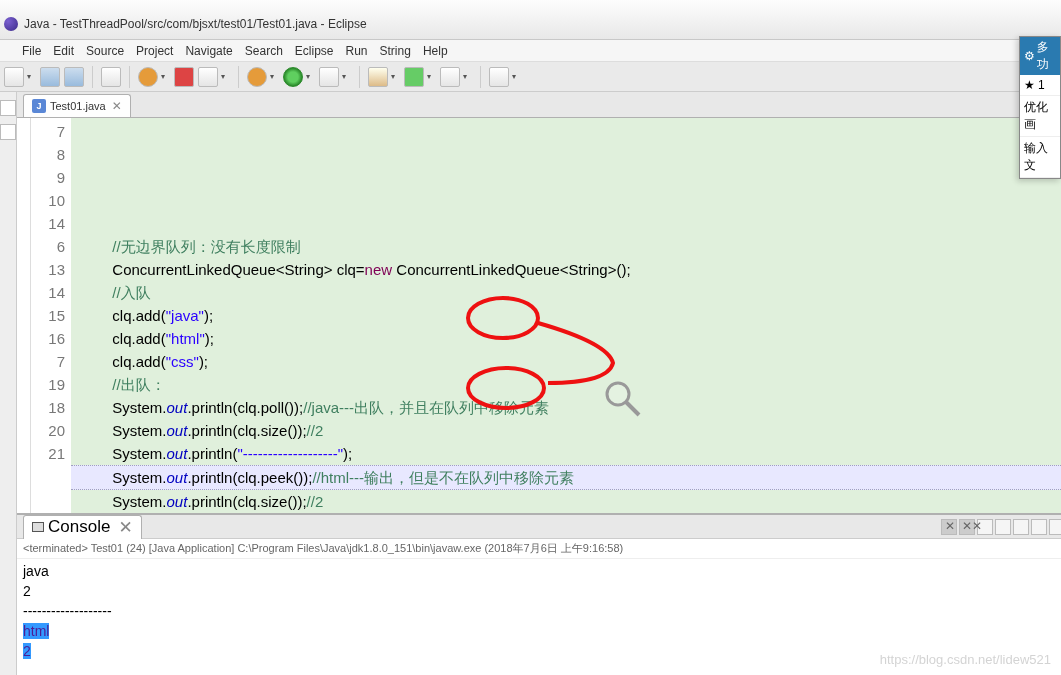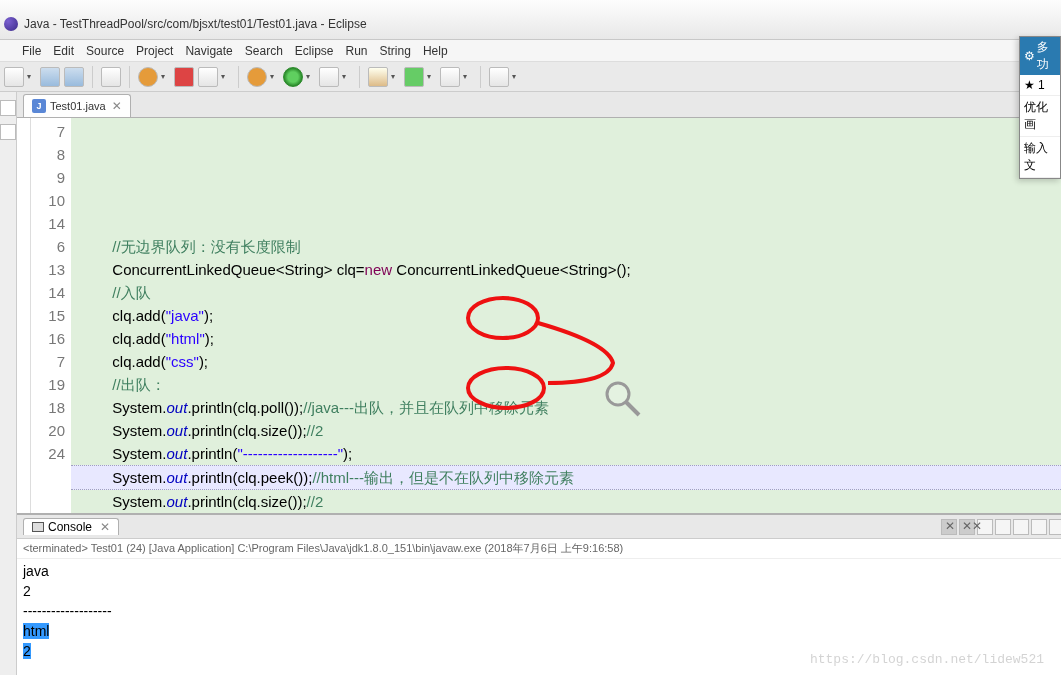--- a/index.html
+++ b/index.html
@@ -32,31 +32,31 @@
   .code .cm { color: #3f7f5f; }
   .code .kw { color: #7f0055; font-weight: normal; }
   .code .str { color: #2a00ff; }
   .code .it { color: #0000c0; font-style: italic; }
   .line-hl { display: inline-block; width: 1000px; background: #e8e8ff; border-top: 1px dotted #a0a0c0; border-bottom: 1px dotted #a0a0c0; margin-left: -8px; padding-left: 8px; }
   .annot { position: absolute; pointer-events: none; }
   .annot svg { overflow: visible; }
   .magnifier { position: absolute; left: 490px; top: 238px; width: 40px; height: 40px; pointer-events: none; }
   .console-wrap { height: 180px; border-top: 2px solid #b0b0b0; background: #fff; display: flex; flex-direction: column; }
   .console-tabs { height: 24px; display: flex; align-items: center; background: #e8e8e8; border-bottom: 1px solid #ccc; padding: 0 6px; }
-  .console-tabs .ctab { display: flex; align-items: center; gap: 4px; background: #fff; border: 1px solid #b0b0b0; border-bottom: none; padding: 1px 8px; border-radius: 3px 3px 0 0; font-size: 12px; }
+  .console-tabs .ctab { display: flex; align-items: center; gap: 4px; background: #fff; border: 1px solid #b0b0b0; border-bottom: none; padding: 1px 8px; border-radius: 3px 3px 0 0; font-size: 17px; }
   .console-tabs .ctab .con-icon { width: 12px; height: 10px; border: 1px solid #555; background: #ddd; }
   .console-tabs .spacer { flex: 1; }
   .console-tabs .cbtn { width: 16px; height: 16px; border: 1px solid #bbb; background: #f5f5f5; margin-left: 2px; }
   .console-header { padding: 2px 6px; color: #666; font-size: 11px; border-bottom: 1px solid #eee; }
   .console-out { flex: 1; padding: 2px 6px; font-family: "Consolas", monospace; font-size: 14px; line-height: 20px; white-space: pre; }
-  .console-out .sel { background: #3399ff; color: #000000; }
+  .console-out .sel { background: #3399ff; color: #4c1d95; }
   .floating-panel { position: absolute; right: 0; top: 36px; width: 42px; background: #fff; border: 1px solid #888; box-shadow: -2px 2px 6px rgba(0,0,0,0.2); font-size: 12px; }
   .floating-panel .fp-head { background: #2a7ab0; color: #fff; padding: 2px 4px; display: flex; align-items: center; gap: 2px; }
   .floating-panel .fp-item { padding: 3px 4px; border-bottom: 1px solid #eee; }
-  .watermark { position: absolute; right: 17px; bottom: 8px; color: rgba(128,128,128,0.35); font-size: 13px; font-family: Liberation Mono, monospace; pointer-events: none; }
+  .watermark { position: absolute; right: 10px; bottom: 8px; color: rgba(128,128,128,0.35); font-size: 13px; font-family: Liberation Sans, sans-serif; pointer-events: none; }
   .search-icon { margin-left: auto; width: 18px; height: 18px; }
 </style>
 </head>
 <body>
 
 <div class="titlebar">
   <div class="eclipse-icon"></div>
   <span>Java - TestThreadPool/src/com/bjsxt/test01/Test01.java - Eclipse</span>
 </div>
 
@@ -135,21 +135,21 @@
           <div>14</div>
           <div>6</div>
           <div>13</div>
           <div>14</div>
           <div>15</div>
           <div>16</div>
           <div>7</div>
           <div>19</div>
           <div>18</div>
           <div>20</div>
-          <div>24</div>
+          <div>21</div>
         </div>
       <div class="code" id="code">
         
         <div class="annot" style="left:345px; top:152px;">
           <svg width="200" height="130">
             <ellipse cx="45" cy="25" rx="35" ry="20" stroke="#e11" stroke-width="4" fill="none"></ellipse>
             <ellipse cx="48" cy="95" rx="38" ry="20" stroke="#e11" stroke-width="4" fill="none"></ellipse>
             <path d="M80 30 Q150 50 155 70 Q150 90 90 90" stroke="#e11" stroke-width="4" fill="none"></path>
           </svg>
         </div>

